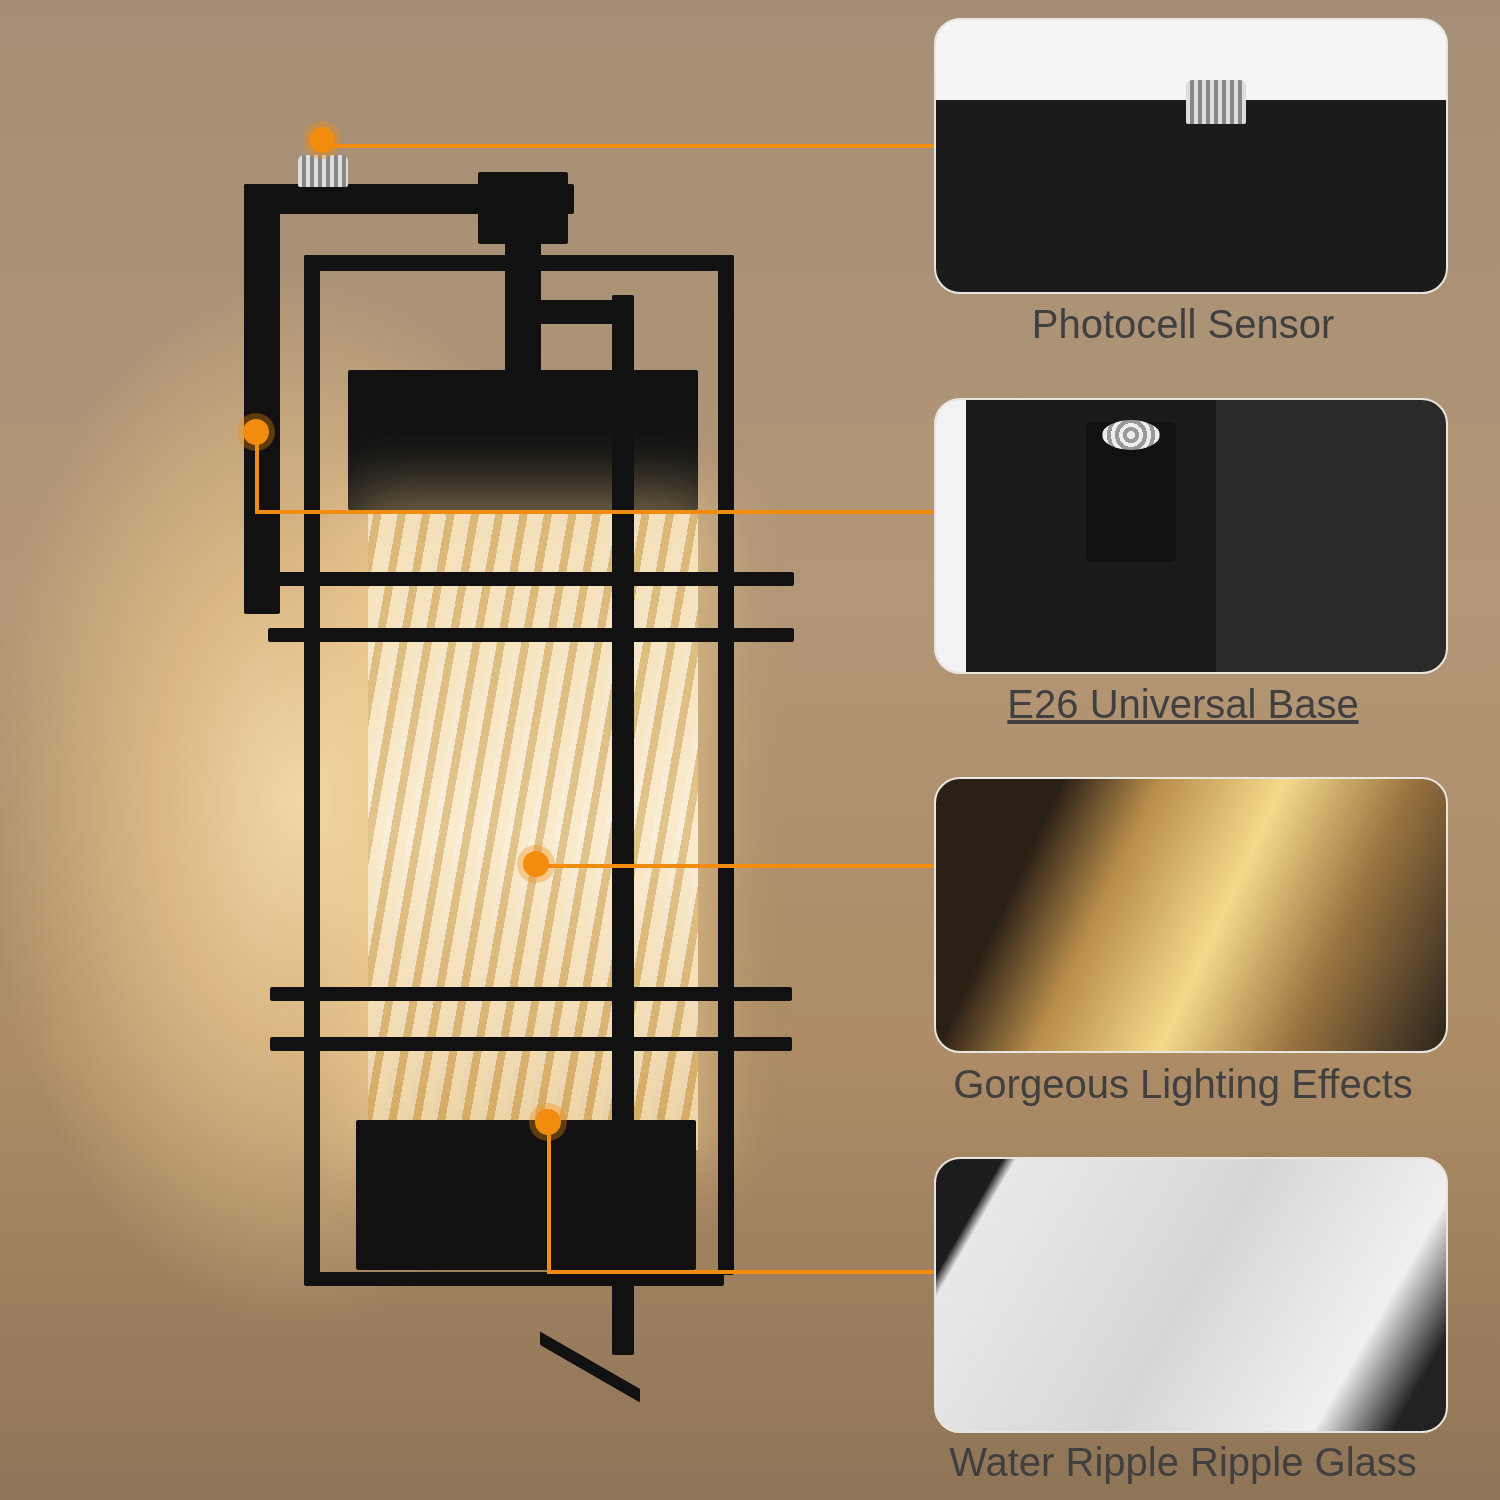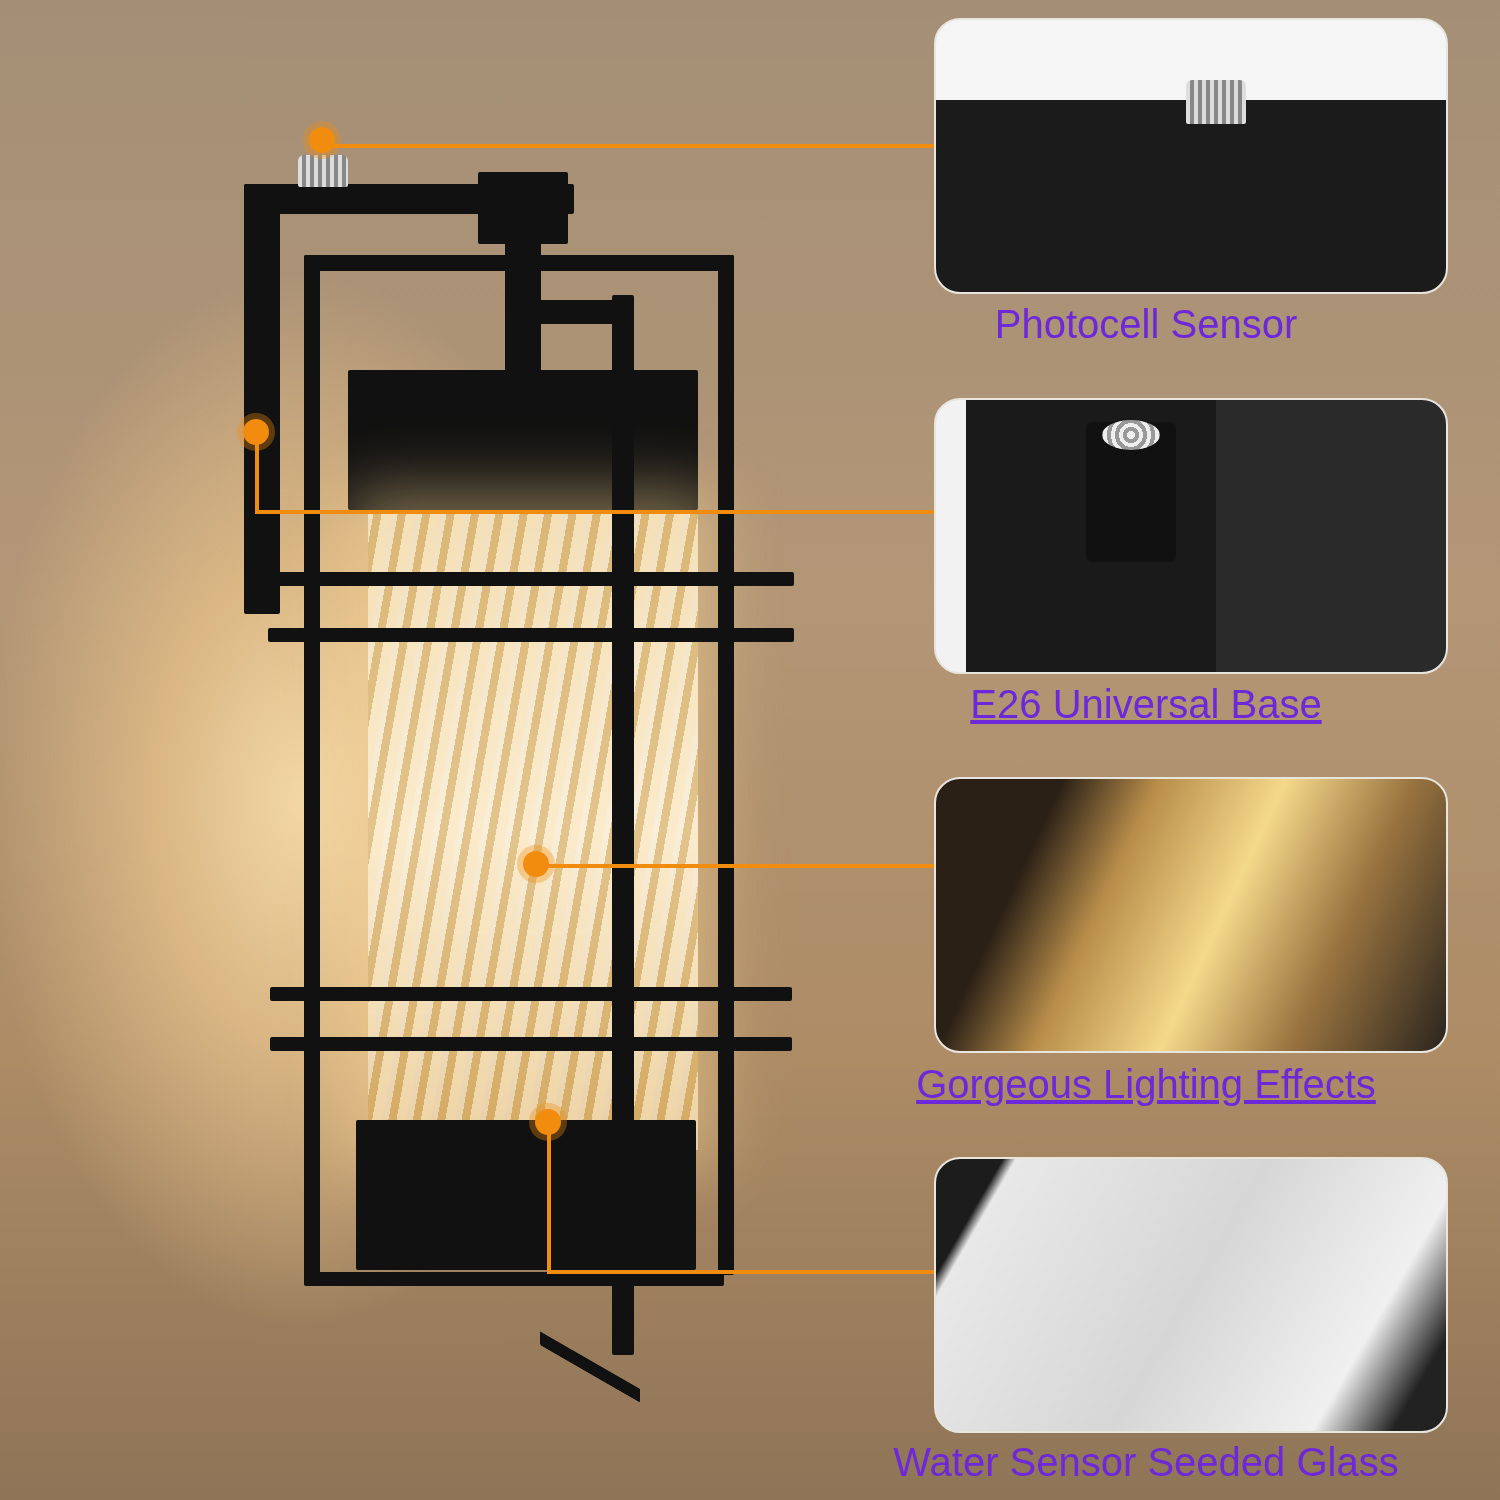--- a/index.html
+++ b/index.html
@@ -12,21 +12,21 @@
   .bar{position:absolute;background:#111;border-radius:2px;}
   .glass{position:absolute;left:368px;top:510px;width:330px;height:640px;
     background:
       repeating-linear-gradient(100deg, rgba(255,255,255,0.35) 0 6px, rgba(201,154,71,0.45) 6px 14px, rgba(255,240,210,0.5) 14px 24px),
       linear-gradient(180deg,#e9cf9c,#f6e6c6 50%,#dcb677);
     box-shadow:0 0 60px 20px rgba(255,220,150,0.45);}
   .callout-dot{position:absolute;width:26px;height:26px;border-radius:50%;background:#f28c0f;
     box-shadow:0 0 0 6px rgba(242,140,15,0.35);transform:translate(-50%,-50%);}
   .line{position:absolute;background:#f28c0f;}
   .panel{position:absolute;left:934px;width:510px;border-radius:26px;overflow:hidden;border:2px solid #e8e4de;}
-  .label{position:absolute;left:876px;width:540px;text-align:center;color:#6d28d9;font-size:40px;}
+  .label{position:absolute;left:913px;width:540px;text-align:center;color:#404040;font-size:40px;}
   .p1{top:18px;height:272px;background:linear-gradient(180deg,#f5f5f5 0 80px,#1b1b1b 80px);}
   .p2{top:398px;height:272px;background:linear-gradient(90deg,#f2f2f2 0 30px,#1a1a1a 30px 280px,#2a2a2a 280px);}
   .p3{top:777px;height:272px;background:linear-gradient(115deg,#2b2016 0 20%,#b88d4a 35%,#f5d98a 55%,#9a7440 75%,#2a241d);}
   .p4{top:1157px;height:272px;background:linear-gradient(120deg,#1c1c1c 0 10%,#e8e8e8 12%,#d6d6d6 50%,#f0f0f0 80%,#222 92%);}
   .sensor{position:absolute;width:60px;height:44px;left:250px;top:60px;
     background:repeating-linear-gradient(90deg,#ddd 0 4px,#888 4px 8px);border-radius:6px 6px 2px 2px;}
   .socket{position:absolute;left:150px;top:22px;width:90px;height:140px;background:#111;border-radius:6px;}
   .socket::before{content:"";position:absolute;left:16px;top:-2px;width:58px;height:30px;border-radius:50%;
     background:repeating-radial-gradient(circle,#eee 0 4px,#999 4px 8px);}
 </style>
@@ -76,16 +76,16 @@
   <div class="sensor"></div>
 </div>
 <div class="label" style="top:302px;">Photocell Sensor</div>
 
 <div class="panel p2">
   <div class="socket"></div>
 </div>
 <div class="label" style="top:682px;text-decoration:underline;">E26 Universal Base</div>
 
 <div class="panel p3"></div>
-<div class="label" style="top:1062px;text-decoration:underline;">Gorgeous Lighting Effects</div>
+<div class="label" style="top:1062px;">Gorgeous Lighting Effects</div>
 
 <div class="panel p4"></div>
-<div class="label" style="top:1440px;">Water Sensor Seeded Glass</div>
+<div class="label" style="top:1440px;">Water Ripple Ripple Glass</div>
 
 </body></html>

